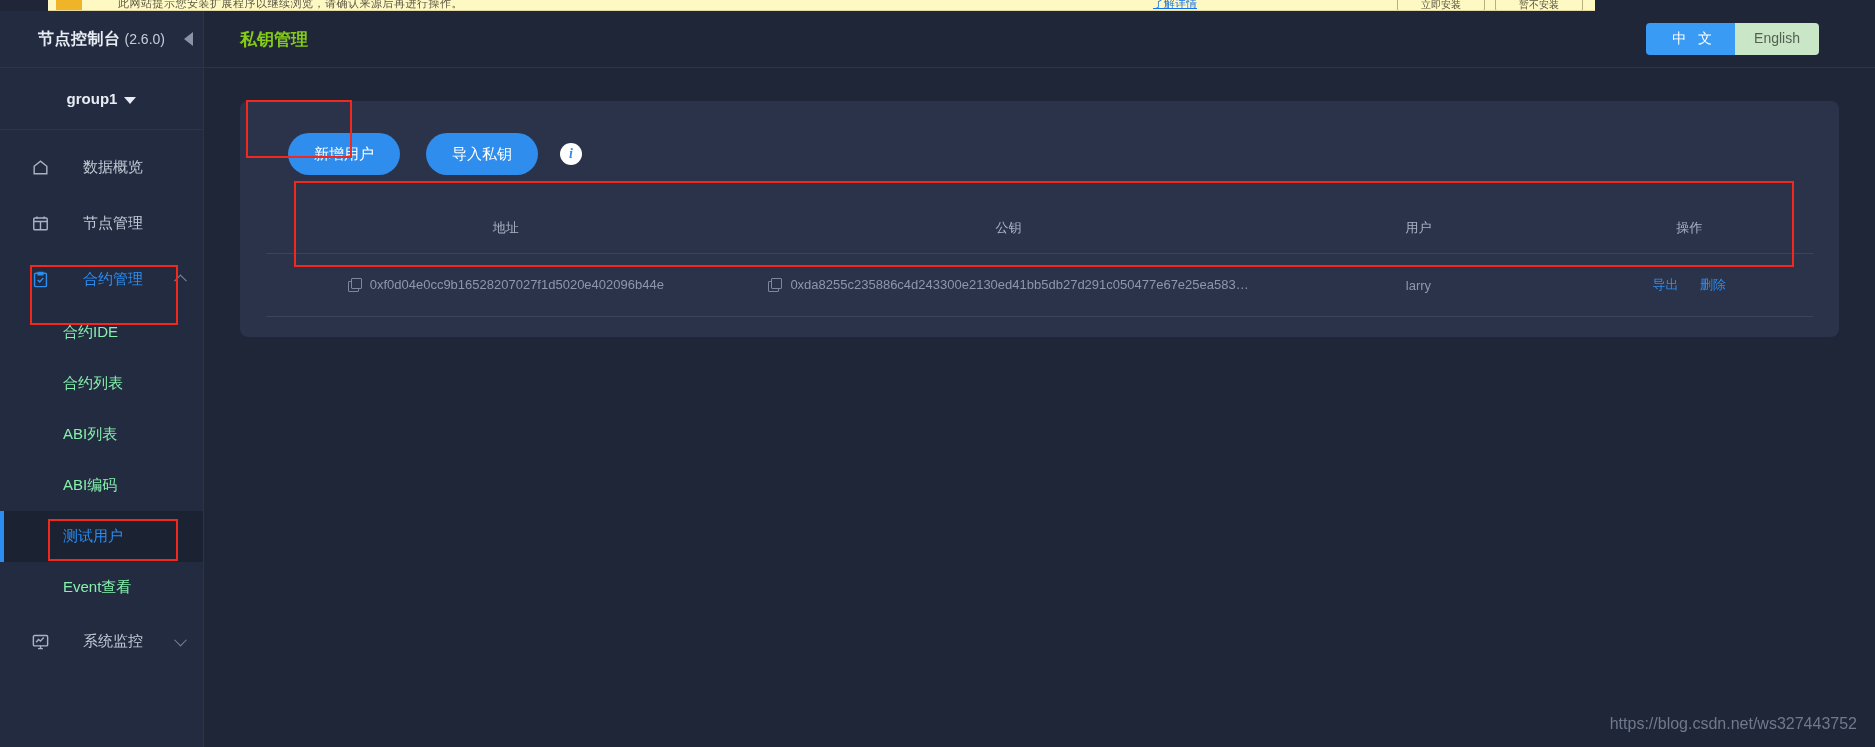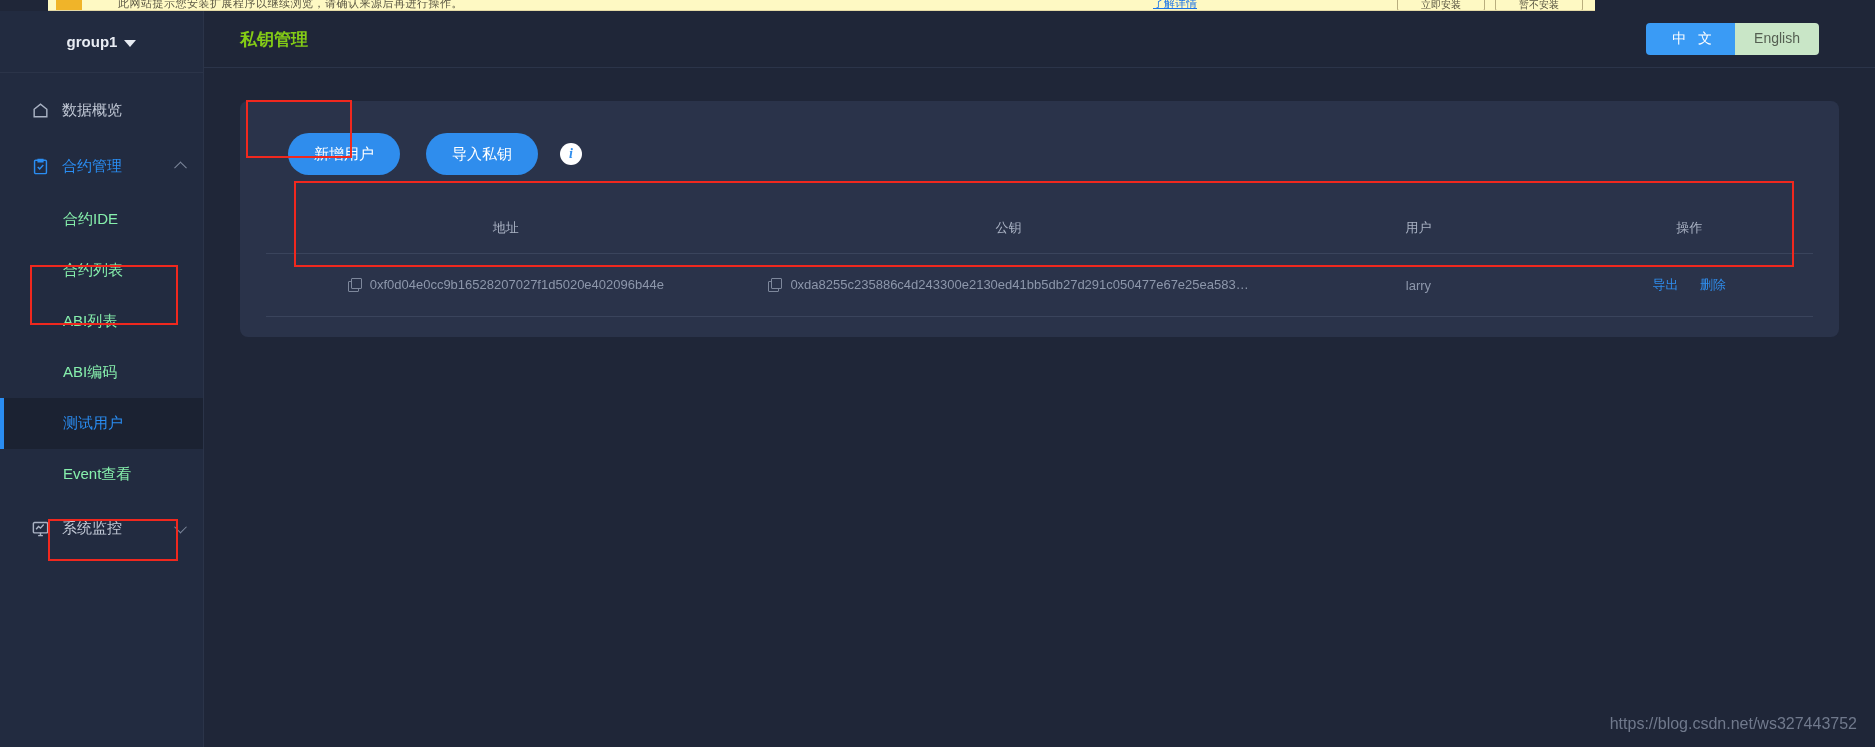--- a/index.html
+++ b/index.html
@@ -63,21 +63,21 @@
   .group-name { font-size: 15px; color: #e8ecf3; font-weight: 700; }
   .group-caret {
     width: 0; height: 0; margin-left: 7px; margin-top: 3px;
     border-left: 6px solid transparent; border-right: 6px solid transparent;
     border-top: 7px solid #e8ecf3;
   }
 
   .menu { padding-top: 9px; }
   .mi {
     position: relative; height: 56px; display: flex; align-items: center;
-    padding-left: 30px; cursor: pointer; color: #c2c9d6; font-size: 15px;
+    padding-left: 30px; cursor: pointer; color: #c2c9d6; font-size: 15px; gap: 21px;
   }
   .mi .ic { width: 20px; height: 20px; margin-right: 12px; flex: 0 0 20px;
             display: flex; align-items: center; justify-content: center; }
   .mi.blue { color: #2a8df2; }
   .mi .chev {
     position: absolute; right: 18px; top: 50%; width: 9px; height: 9px;
     border-right: 1.6px solid #7d879b; border-bottom: 1.6px solid #7d879b;
     transform: translateY(-60%) rotate(45deg);
   }
   .mi .chev.up { transform: translateY(-30%) rotate(-135deg); }
@@ -168,37 +168,51 @@
 
   <div class="topstrip">
     <div class="ts-logo"></div>
     <div class="ts-text">此网站提示您安装扩展程序以继续浏览，请确认来源后再进行操作。</div>
     <div class="ts-link">了解详情</div>
     <div class="ts-btn b1">立即安装</div>
     <div class="ts-btn b2">暂不安装</div>
   </div>
 
   <div class="sidebar">
+    <div class="brand">
+      <span class="brand-title">节点控制台</span>
+      <span class="brand-ver">(2.6.0)</span>
+      <span class="collapse-arrow"></span>
+    </div>
 
     <div class="group-row">
       <span class="group-name">group1</span>
       <span class="group-caret"></span>
     </div>
 
     <div class="menu">
 
       <div class="mi">
         <span class="ic">
           <svg width="19" height="19" viewBox="0 0 24 24" fill="none" stroke="#aab3c4" stroke-width="1.8">
             <path d="M4 10.5 12 4l8 6.5V20H4z"></path>
           </svg>
         </span>
         <span>数据概览</span>
       </div>
 
+      <div class="mi">
+        <span class="ic">
+          <svg width="19" height="19" viewBox="0 0 24 24" fill="none" stroke="#aab3c4" stroke-width="1.8">
+            <rect x="3.5" y="5" width="17" height="15" rx="1.5"></rect>
+            <path d="M3.5 9.5h17M12 9.5V20M7.5 3v3M16.5 3v3"></path>
+          </svg>
+        </span>
+        <span>节点管理</span>
+      </div>
 
       <div class="mi blue">
         <span class="ic">
           <svg width="19" height="19" viewBox="0 0 24 24" fill="none" stroke="#2a8df2" stroke-width="1.8">
             <rect x="4.5" y="4" width="15" height="17" rx="1.5"></rect>
             <path d="M9 3h6v3H9z" fill="#2a8df2"></path>
             <path d="M8.5 12.5l2.5 2.5 4.5-5"></path>
           </svg>
         </span>
         <span>合约管理</span>

